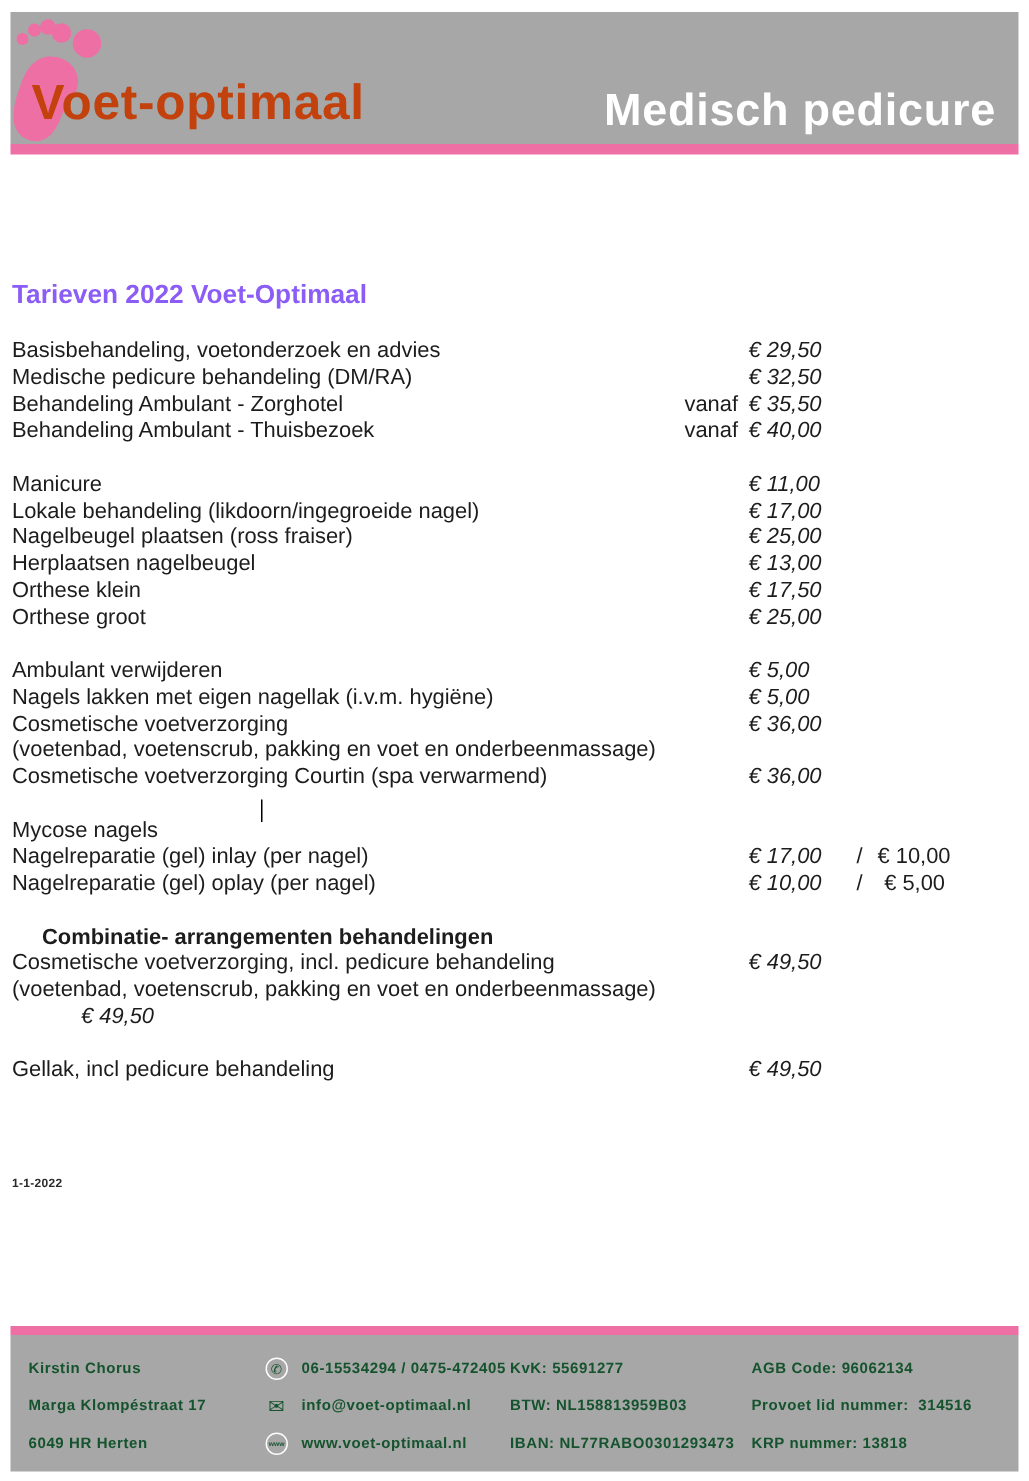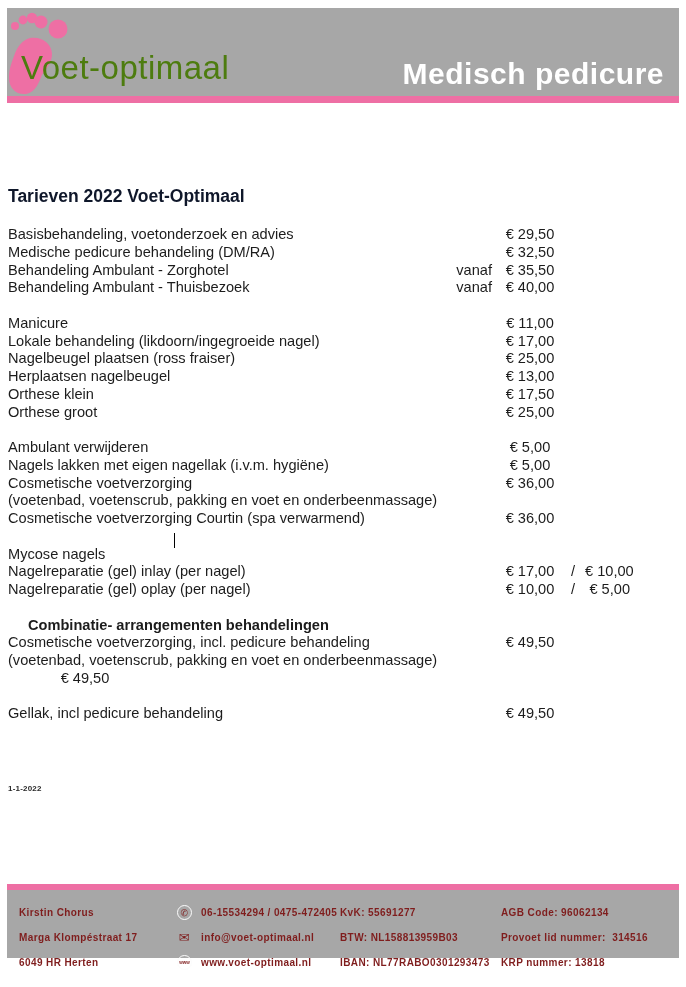--- a/index.html
+++ b/index.html
@@ -5,48 +5,48 @@
   html,body{margin:0;padding:0;}
   body{
     width:686px;height:987px;background:#ffffff;position:relative;
     font-family:"Liberation Sans", sans-serif;color:#1c1c1c;overflow:hidden;
   }
   
   .hdr-bar{position:absolute;left:7px;top:8px;width:672px;height:88px;background:#a7a7a7;}
   .hdr-rule{position:absolute;left:7px;top:96px;width:672px;height:7px;background:#ee6fa4;}
   .foot-logo{position:absolute;left:6px;top:12px;width:66px;height:88px;}
   .brand{
-    position:absolute;left:21px;top:49px;font-size:33px;font-weight:normal;color:#4d7c0f;
+    position:absolute;left:21px;top:49px;font-size:33px;font-weight:bold;color:#c2410c;
     letter-spacing:0.5px;white-space:nowrap;
   }
   .tagline{
     position:absolute;right:22px;top:57px;font-size:30px;font-weight:bold;color:#ffffff;
     letter-spacing:0.5px;white-space:nowrap;
   }
   
-  .doc-title{position:absolute;left:8px;top:186px;font-size:17.5px;font-weight:bold;color:#0f172a;}
+  .doc-title{position:absolute;left:8px;top:186px;font-size:17.5px;font-weight:bold;color:#8b5cf6;}
   .price-list{
     position:absolute;left:8px;top:226px;width:622px;
     font-size:14.6px;line-height:17.75px;color:#1c1c1c;
   }
   .section{margin-bottom:17.75px;}
   .section.gap2{margin-top:17.75px;}
   .row{display:flex;}
   .row.bold{font-weight:bold;margin-left:20px;}
   .lbl{flex:1;white-space:pre;}
   .pre{width:46px;text-align:right;padding-right:7px;box-sizing:border-box;white-space:nowrap;}
-  .price{width:62px;text-align:center;white-space:nowrap;}
+  .price{width:62px;text-align:left;white-space:nowrap;font-style:italic;}
   .tail{width:69px;display:flex;}
   .tail .slash{flex:0 0 24px;text-align:center;}
   .tail .p2{flex:1;text-align:right;white-space:nowrap;}
   .caret{position:absolute;left:174px;top:533px;width:1px;height:15px;background:#000;}
   .date-note{position:absolute;left:8px;top:784px;font-size:8px;font-weight:bold;color:#2a2a2a;letter-spacing:0.2px;}
   
   .ftr-rule{position:absolute;left:7px;top:884px;width:672px;height:6px;background:#ee6fa4;}
-  .ftr{position:absolute;left:7px;top:890px;width:672px;height:68px;background:#a7a7a7;color:#7f1d1d;}
+  .ftr{position:absolute;left:7px;top:890px;width:672px;height:91px;background:#a7a7a7;color:#14532d;}
   .fcol{position:absolute;top:10px;font-size:10px;font-weight:bold;letter-spacing:0.4px;white-space:pre;}
   .fcol .frow{height:25px;display:flex;align-items:center;}
   .fcol-1{left:12px;} .fcol-2{left:170px;} .fcol-3{left:333px;} .fcol-4{left:494px;}
   .icn{display:inline-flex;align-items:center;justify-content:center;margin-right:9px;flex:0 0 auto;}
   .icn-phone{width:13px;height:13px;border:1px solid #fcfcfc;border-radius:50%;font-size:9px;font-weight:normal;}
   .icn-email{width:15px;height:13px;font-size:13px;font-weight:normal;}
   .icn-globe{width:13px;height:13px;border:1px solid #fcfcfc;border-radius:50%;font-size:4.5px;letter-spacing:0;}
 </style>
 </head>
 <body>

